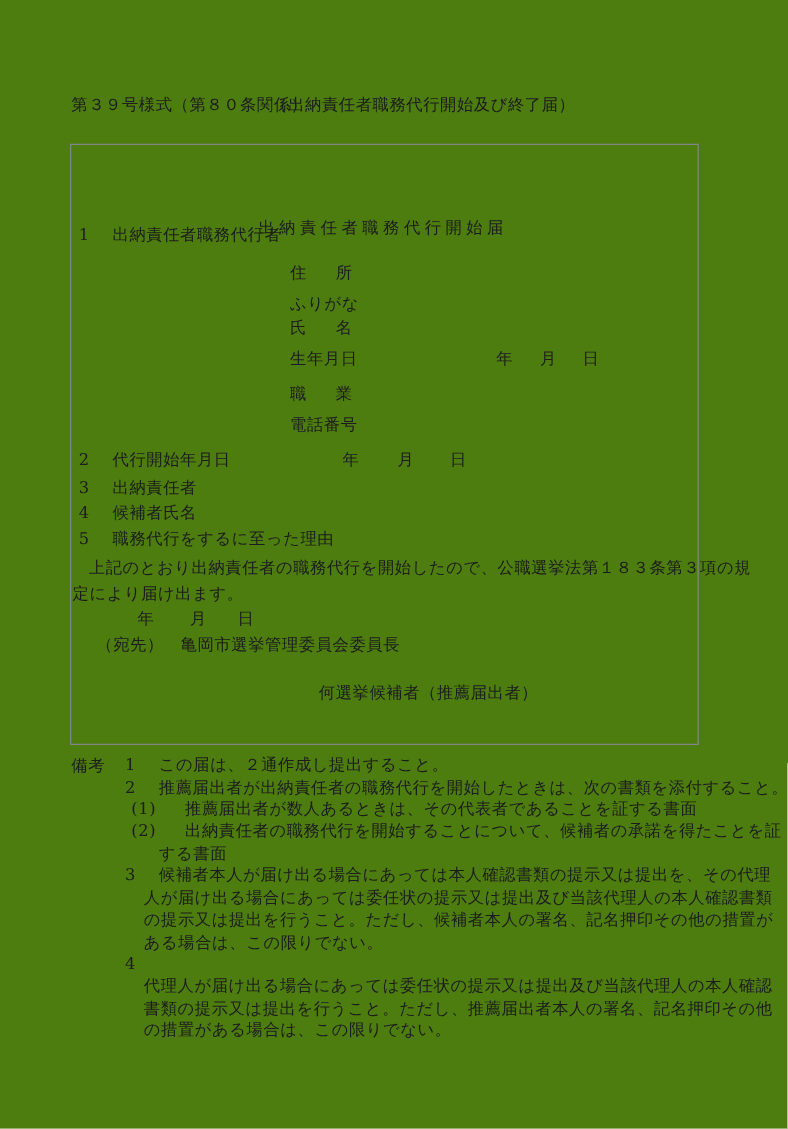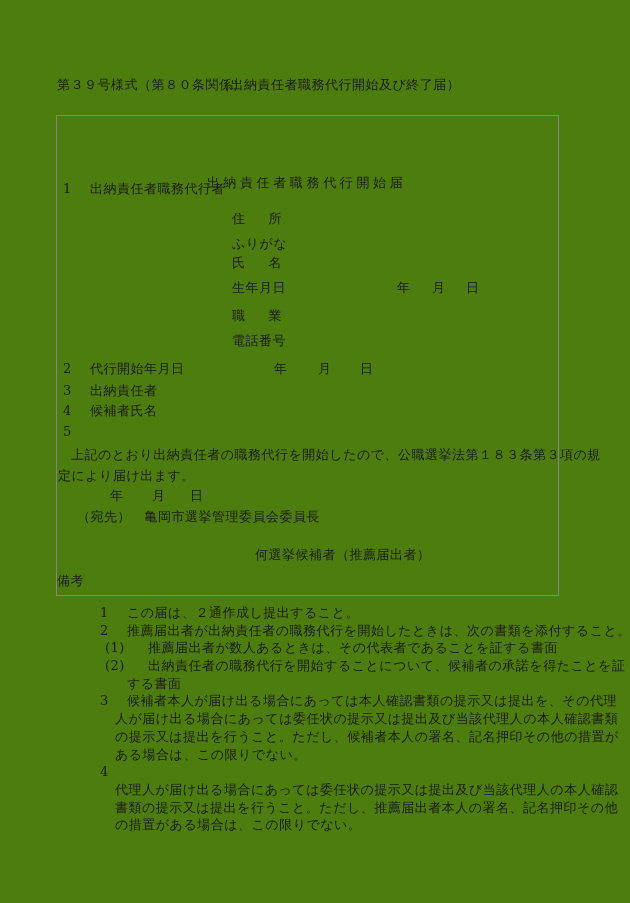--- a/index.html
+++ b/index.html
@@ -117,36 +117,37 @@
     <span class="abs" style="left:90px;">出納責任者</span>
   </div>
 
   <div class="row" style="top:404px;">
     <span class="abs" style="left:63px;">4</span>
     <span class="abs" style="left:90px;">候補者氏名</span>
   </div>
 
   <div class="row" style="top:425px;">
     <span class="abs" style="left:63px;">5</span>
+    <span class="abs" style="left:90px;">職務代行をするに至った理由</span>
   </div>
 
   <div class="line" style="left:71px; top:448px;">上記のとおり出納責任者の職務代行を開始したので、公職選挙法第１８３条第３項の規</div>
   <div class="line" style="left:58px; top:469px;">定により届け出ます。</div>
 
   <div class="row" style="top:489px;">
     <span class="abs" style="left:110px;">年</span>
     <span class="abs" style="left:152px;">月</span>
     <span class="abs" style="left:190px;">日</span>
   </div>
 
   <div class="line" style="left:77px; top:510px;">（宛先）　亀岡市選挙管理委員会委員長</div>
 
   <div class="line" style="left:255px; top:548px;">何選挙候補者（推薦届出者）</div>
 
-  <div class="line" style="left:57px; top:574px;font-family:Liberation Serif, serif;">備考</div>
+  <div class="line" style="left:57px; top:606px;font-family:Liberation Serif, serif;">備考</div>
 
   <div class="line" style="left:100px; top:606px;">1</div>
   <div class="line" style="left:127px; top:606px;">この届は、２通作成し提出すること。</div>
 
   <div class="line" style="left:100px; top:624px;">2</div>
   <div class="line" style="left:127px; top:624px;">推薦届出者が出納責任者の職務代行を開始したときは、次の書類を添付すること。</div>
 
   <div class="line" style="left:105px; top:641px;">(1)</div>
   <div class="line" style="left:148px; top:641px;">推薦届出者が数人あるときは、その代表者であることを証する書面</div>
 

